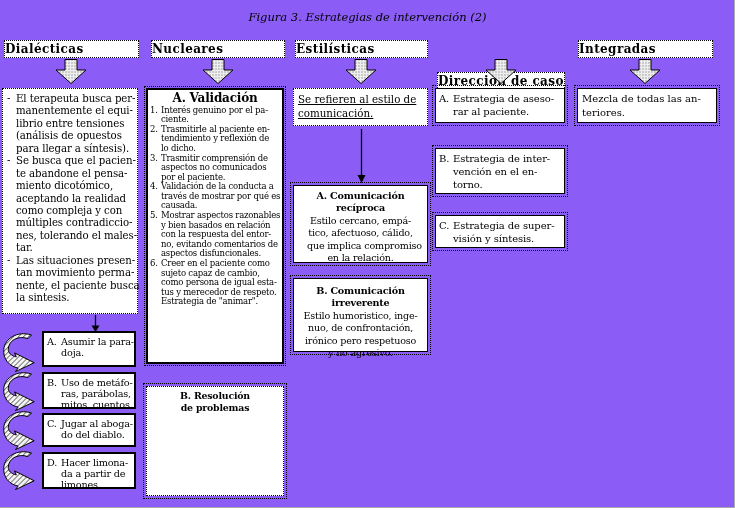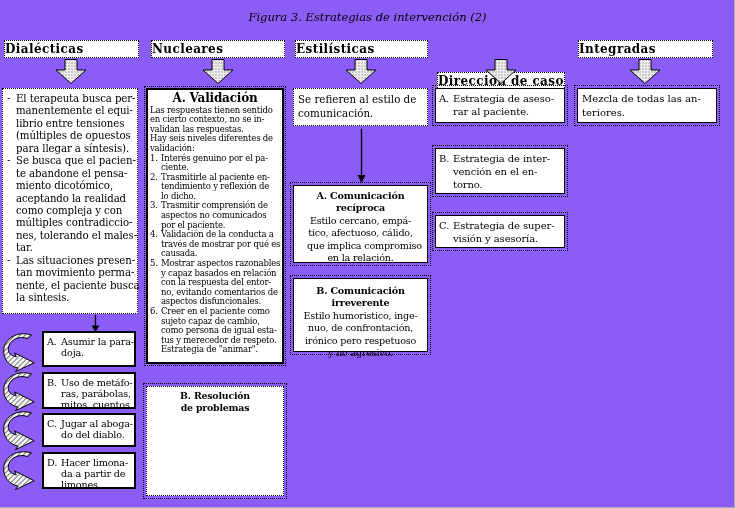--- a/index.html
+++ b/index.html
@@ -29,21 +29,21 @@
          outline:1px dotted #000;outline-offset:1px;padding:2px 2px;
          font-size:8.5px;line-height:1.13;letter-spacing:-.2px;}
   #v-box .btitle{font-size:12px;}
   #v-box .mk{width:11px;}
   #r-box{left:146px;top:386px;width:138px;height:110px;border:1px dotted #000;
          outline:1px dotted #000;outline-offset:2px;padding:3px 3px;
          font-size:9.4px;line-height:1.24;letter-spacing:-.2px;}
   .btitle{font-weight:bold;text-align:center;white-space:pre;}
   
   #e-intro{left:293px;top:88px;width:135px;height:38px;border:1px dotted #000;
-           padding:4px 4px;font-size:10.3px;line-height:1.35;}
+           padding:4px 4px;font-size:10.3px;line-height:1.35;text-decoration:underline;}
   #e-a{left:293px;top:185px;width:135px;height:78px;border:1px solid #000;
        outline:1px dotted #000;outline-offset:2px;padding:4px 13px;
        font-size:9.6px;line-height:1.3;letter-spacing:-.2px;}
   #e-b{left:293px;top:278px;width:135px;height:74px;border:1px solid #000;
        outline:1px dotted #000;outline-offset:2px;padding:6px 1px;
        font-size:9.6px;line-height:1.3;letter-spacing:-.2px;}
   .cbody{text-align:center;white-space:pre;}
   
   .cbox{left:435px;width:130px;border:1px solid #000;outline:1px dotted #000;outline-offset:2px;
         padding:3px 2px;font-size:10px;line-height:1.3;letter-spacing:-.1px;}
@@ -94,21 +94,21 @@
   <svg class="abs barrow" style="left:627px;" viewBox="0 0 36 25">
       <path d="M12 .5 H24 V11 H33 L18 24.5 L3 11 H12 Z" fill="url(#dotfill)" stroke="#000"></path>
     </svg>
 
   <div class="abs" id="d-box">
     <div class="hitem">
       <span class="mk">-</span>
       <span class="tx">El terapeuta busca per-
 manentemente el equi-
 librio entre tensiones
-(múltiples de opuestos
+(análisis de opuestos
 para llegar a síntesis).</span>
     </div>
     <div class="hitem">
       <span class="mk">-</span>
       <span class="tx">Se busca que el pacien-
 te abandone el pensa-
 miento dicotómico,
 aceptando la realidad
 como compleja y con
 múltiples contradiccio-
@@ -168,25 +168,20 @@
     </svg>
   <svg class="abs carrow" style="top:410px;" viewBox="0 0 38 44">
       <path d="M33 3 C17 -2 3 7 2 19 C1 30 8 38 18 40 L15 44 L36 34 L14 23 L16 27.5 C10 26 7 23 7 19 C7 10 17 3 29 7 Z" fill="url(#hatchfill)" stroke="#000" stroke-width="1.1" stroke-linejoin="round"></path>
     </svg>
   <svg class="abs carrow" style="top:450px;" viewBox="0 0 38 44">
       <path d="M33 3 C17 -2 3 7 2 19 C1 30 8 38 18 40 L15 44 L36 34 L14 23 L16 27.5 C10 26 7 23 7 19 C7 10 17 3 29 7 Z" fill="url(#hatchfill)" stroke="#000" stroke-width="1.1" stroke-linejoin="round"></path>
     </svg>
 
   <div class="abs" id="v-box">
     <div class="btitle">A. Validación</div>
-    <div class="pre">Las respuestas tienen sentido
-en cierto contexto, no se in-
-validan las respuestas.
-Hay seis niveles diferentes de
-validación:</div>
     <div class="hitem">
         <span class="mk">1.</span>
         <span class="tx">Interés genuino por el pa-
 ciente.</span>
       </div>
     <div class="hitem">
         <span class="mk">2.</span>
         <span class="tx">Trasmitirle al paciente en-
 tendimiento y reflexión de
 lo dicho.</span>
@@ -199,21 +194,21 @@
       </div>
     <div class="hitem">
         <span class="mk">4.</span>
         <span class="tx">Validación de la conducta a
 través de mostrar por qué es
 causada.</span>
       </div>
     <div class="hitem">
         <span class="mk">5.</span>
         <span class="tx">Mostrar aspectos razonables
-y capaz basados en relación
+y bien basados en relación
 con la respuesta del entor-
 no, evitando comentarios de
 aspectos disfuncionales.</span>
       </div>
     <div class="hitem">
         <span class="mk">6.</span>
         <span class="tx">Creer en el paciente como
 sujeto capaz de cambio,
 como persona de igual esta-
 tus y merecedor de respeto.
@@ -264,20 +259,20 @@
         <span class="mk">B.</span>
         <span class="tx">Estrategia de inter-
 vención en el en-
 torno.</span>
       </div>
   </div>
   <div class="abs cbox" style="top:215px;height:33px;">
     <div class="hitem">
         <span class="mk">C.</span>
         <span class="tx">Estrategia de super-
-visión y asesoría.</span>
+visión y síntesis.</span>
       </div>
   </div>
 
   <div class="abs pre" id="i-box">Mezcla de todas las an-
 teriores.</div>
 
 </div>
 
 </body></html>

